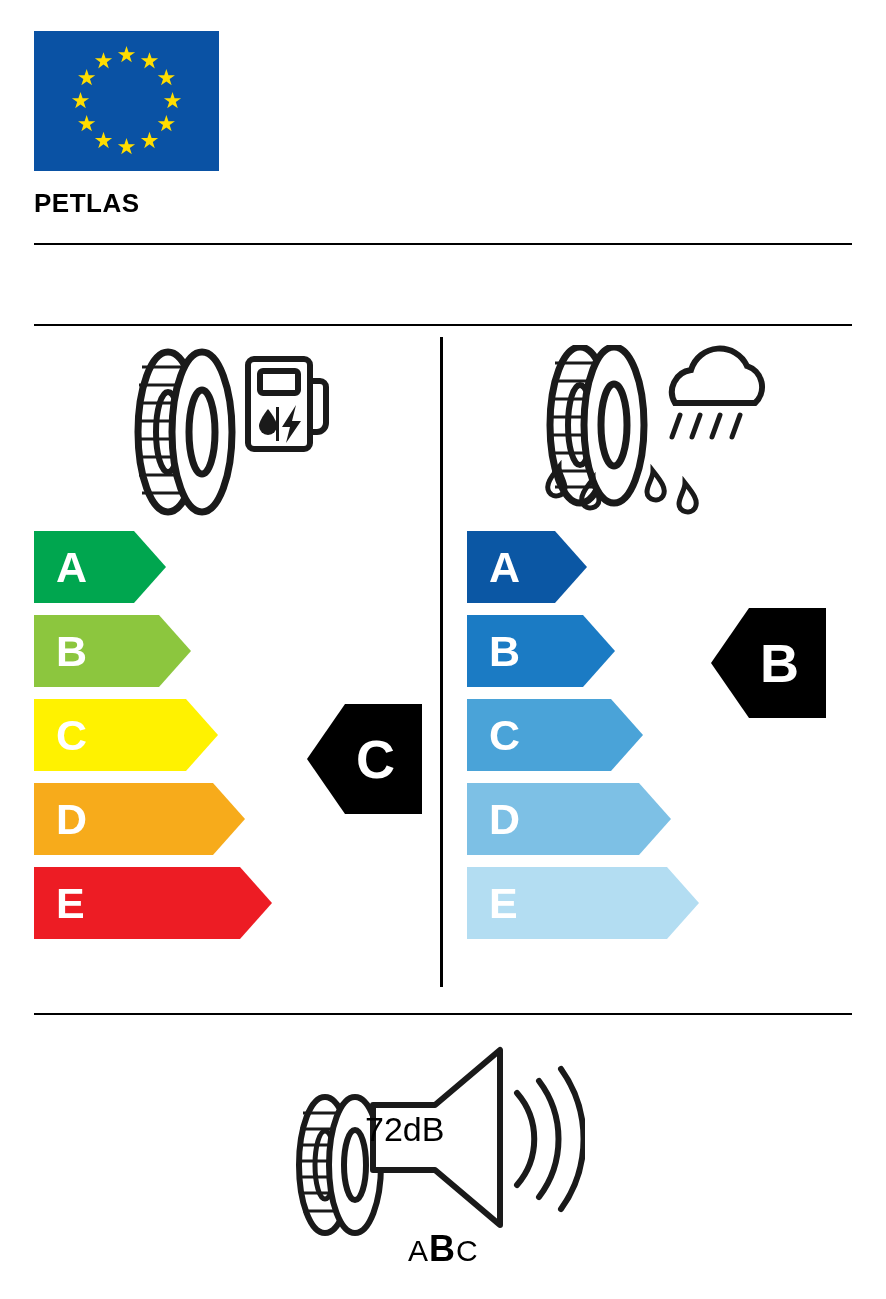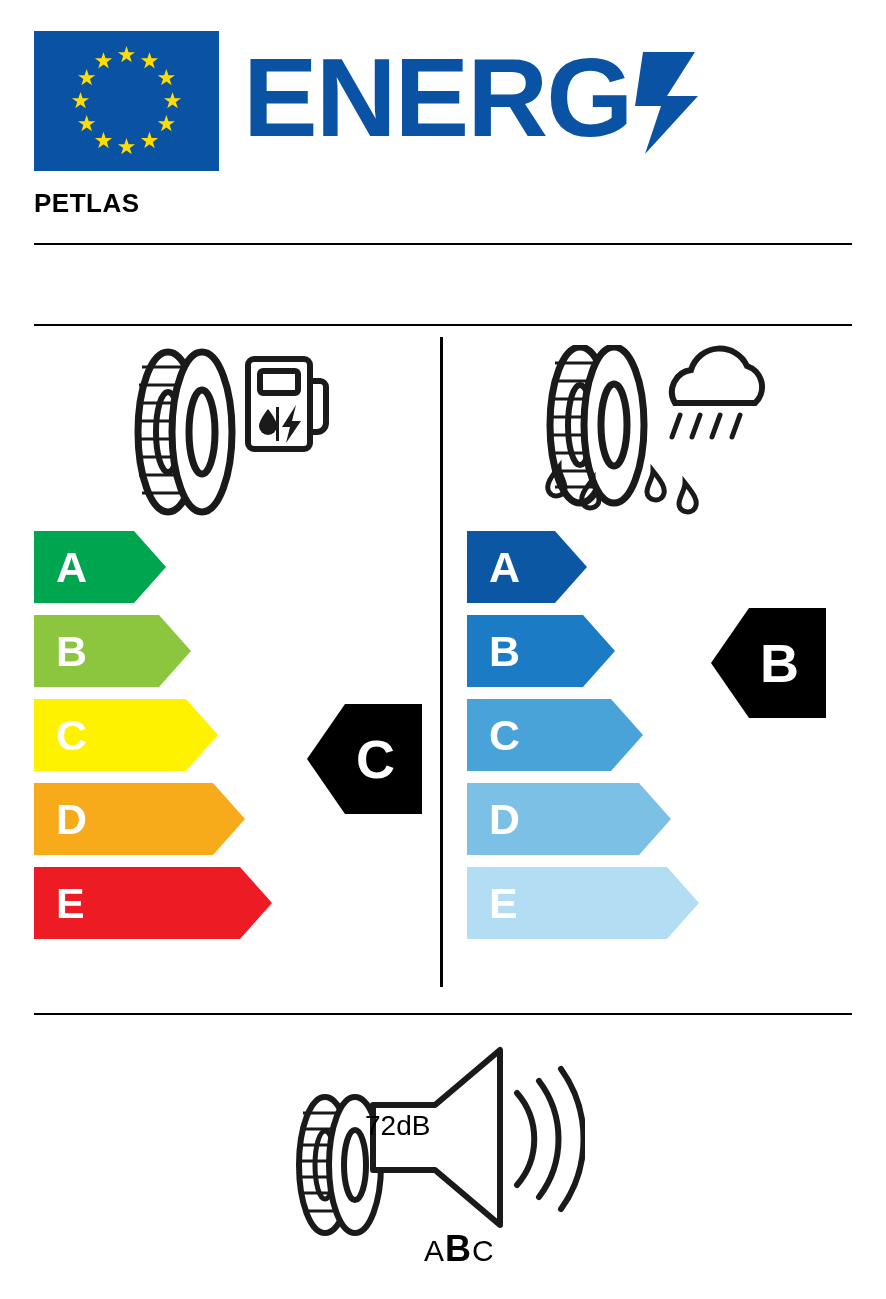--- a/index.html
+++ b/index.html
@@ -121,27 +121,27 @@
     color: #ffffff;
     font-size: 54px;
     font-weight: bold;
   }
 
   
   .noise-db {
     position: absolute;
     left: 365px;
     top: 1110px;
-    font-size: 28px;
+    font-size: 34px;
     font-weight: normal;
     color: #000;
   }
   .noise-classes {
     position: absolute;
-    left: 424px;
+    left: 408px;
     top: 1228px;
     font-size: 30px;
     color: #000;
     letter-spacing: 1px;
   }
   .noise-classes b {
     font-size: 36px;
     font-weight: bold;
   }
 </style>
@@ -189,26 +189,20 @@
               <polygon points="0,-9 2.1,-2.8 8.6,-2.8 3.3,1.1 5.3,7.3 0,3.4 -5.3,7.3 -3.3,1.1 -8.6,-2.8 -2.1,-2.8"></polygon>
             </g>
           <g transform="rotate(330) translate(0,-46) rotate(-330)">
               <polygon points="0,-9 2.1,-2.8 8.6,-2.8 3.3,1.1 5.3,7.3 0,3.4 -5.3,7.3 -3.3,1.1 -8.6,-2.8 -2.1,-2.8"></polygon>
             </g>
         </g>
       </g>
     </svg>
   </div>
 
-  <div class="energ-wordmark">
-    <svg width="470" height="115" viewBox="0 0 470 115" xmlns="http://www.w3.org/2000/svg">
-      <text x="0" y="92" font-family="Liberation Sans, sans-serif" font-size="112" font-weight="bold" fill="#0a52a4" letter-spacing="-2">ENERG</text>
-      <polygon points="400,8 452,8 424,52 455,52 402,110 418,62 392,62" fill="#0a52a4"></polygon>
-    </svg>
-  </div>
 
   <div class="brand">PETLAS</div>
 
   <div class="rule rule-brand"></div>
   <div class="rule rule-top"></div>
   <div class="divider-v"></div>
   <div class="rule rule-bottom"></div>
 
   <div class="pictogram pict-fuel">
     <svg width="210" height="175" viewBox="0 0 210 175" xmlns="http://www.w3.org/2000/svg">

